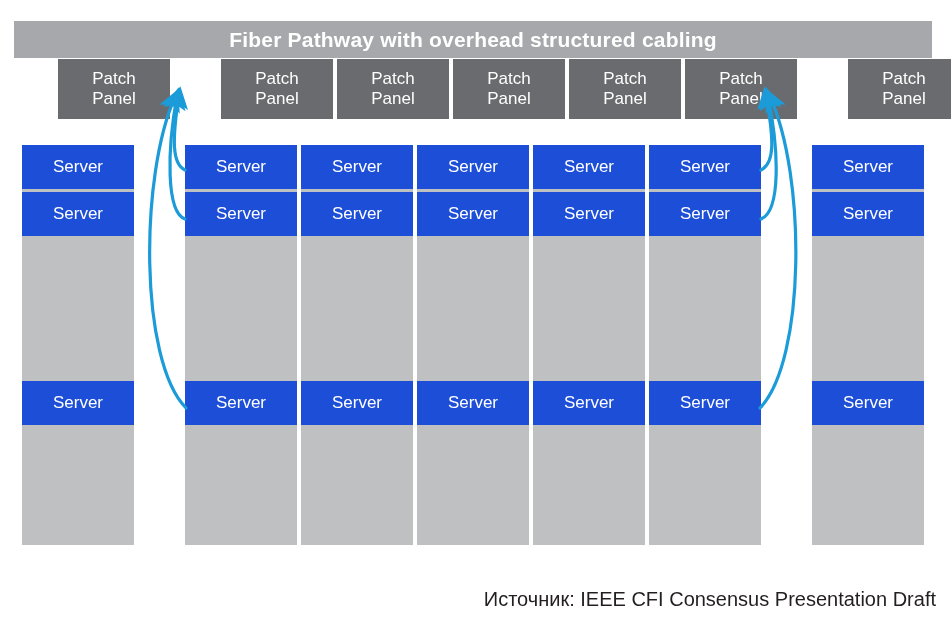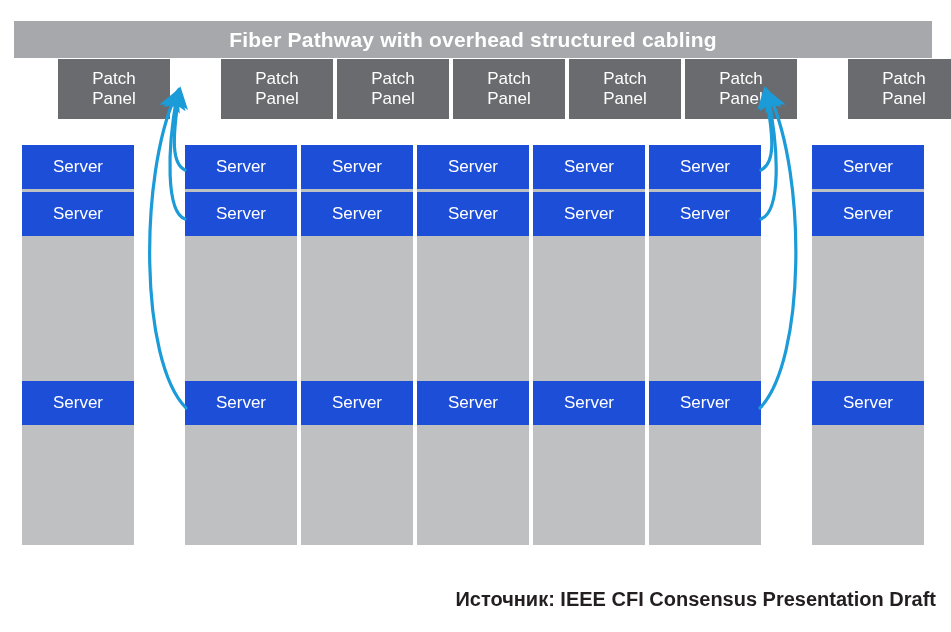--- a/index.html
+++ b/index.html
@@ -104,21 +104,21 @@
   #footer {
     position: absolute;
     left: 0;
     top: 588px;
     width: 936px;
     text-align: right;
   }
   #footer .footer-text {
     color: #231f20;
     font-size: 20px;
-    font-weight: bold;
+    font-weight: normal;
     font-family: "Liberation Sans", sans-serif;
   }
 </style>
 </head>
 <body>
 
 <div id="canvas">
 
   <div id="title-banner">
     <span class="title-text">Fiber Pathway with overhead structured cabling</span>

